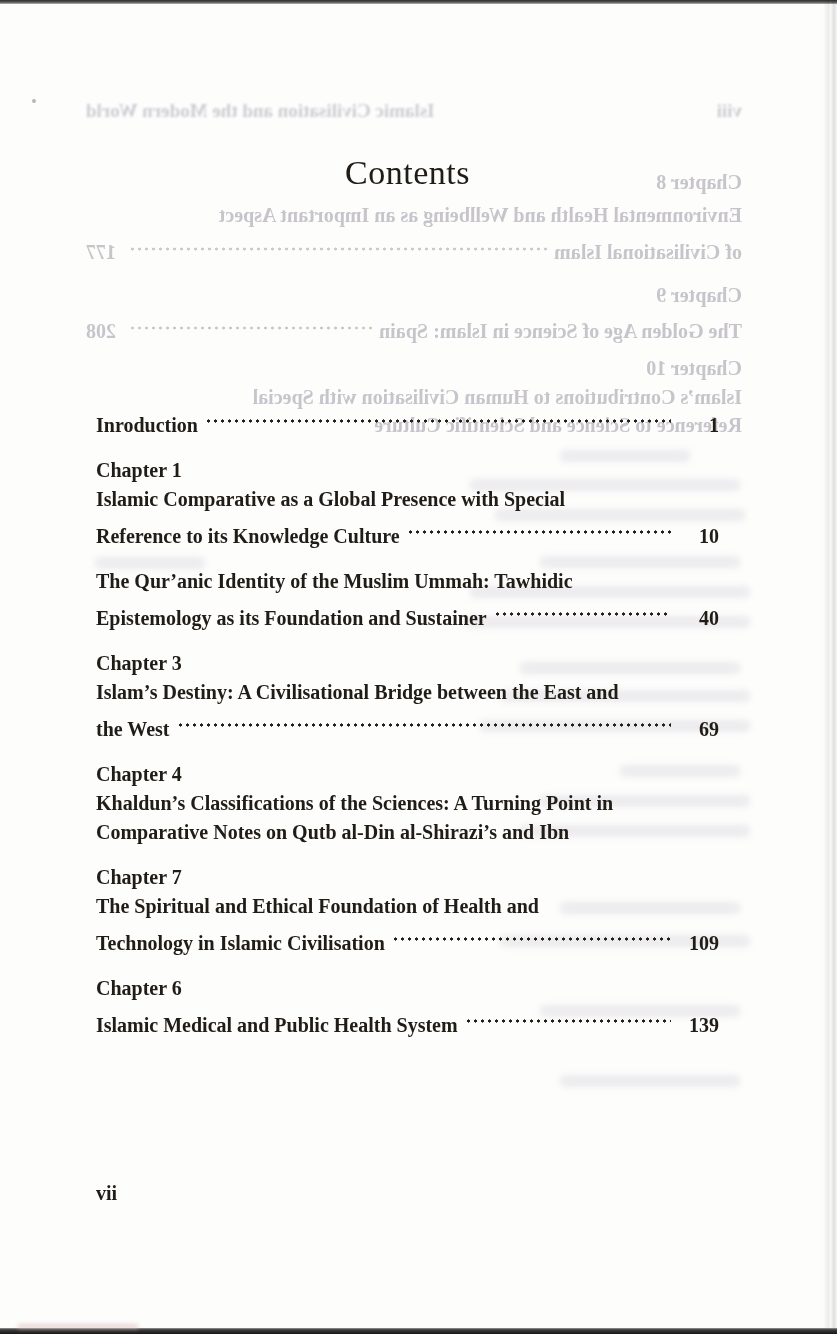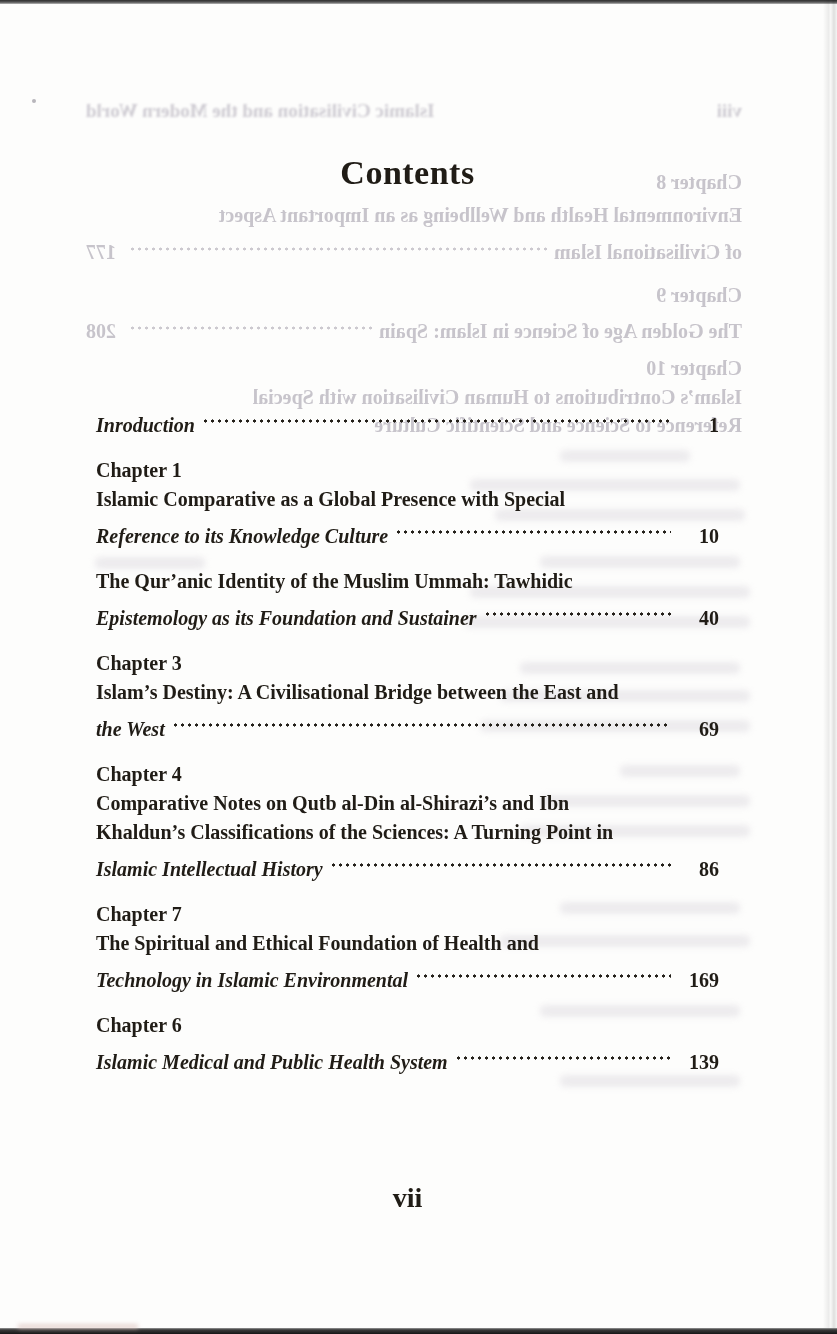--- a/index.html
+++ b/index.html
@@ -20,34 +20,34 @@
     background:#d8b9b4; opacity:.55; filter:blur(2px); }
   .edge-right { position:absolute; top:0; bottom:0; right:0; width:14px;
     background:linear-gradient(90deg, rgba(0,0,0,0) 0%, rgba(0,0,0,0.07) 40%,
       rgba(0,0,0,0.02) 55%, rgba(0,0,0,0.12) 78%, rgba(0,0,0,0.03) 100%); }
   .speck { position:absolute; left:32px; top:99px; width:4px; height:4px;
     background:#9a97a0; border-radius:50%; opacity:.7; }
 
   
   .title {
     position:absolute; top:154px; left:96px; width:623px;
-    text-align:center; font-size:34px; font-weight:bold; letter-spacing:.5px;
+    text-align:center; font-size:34px; font-weight:normal; letter-spacing:.5px;
   }
   #toc { position:absolute; top:403px; left:96px; width:623px;
     font-size:20px; font-weight:bold; line-height:29px; }
   .toc-entry { margin-bottom:16px; }
   .toc-line, .toc-label { white-space:nowrap; }
   .toc-row { display:flex; align-items:baseline; }
-  .toc-row .t { white-space:nowrap; flex:0 0 auto;font-style:italic; }
+  .toc-row .t { white-space:nowrap; flex:0 0 auto; }
   .leader { flex:1 1 auto; height:29px; margin:0 4px 0 7px; min-width:24px;
     background-image:radial-gradient(circle, #24201a 1.4px, rgba(0,0,0,0) 1.8px);
     background-size:7px 8px; background-position:0 14px; background-repeat:repeat-x; }
   .toc-page { flex:0 0 auto; width:44px; text-align:right; }
   .folio { position:absolute; top:1182px; left:96px; width:623px;
-    text-align:center; font-size:28px; font-weight:bold; }
+    font-size:20px; font-weight:bold; }
 
   
   .bleed-line {
     position:absolute; left:86px; right:95px;
     transform:scaleX(-1); color:#c7c4cb; filter:blur(0.7px);
     font-weight:bold; font-size:20px; line-height:28px;
     display:flex; align-items:baseline;
   }
   .bleed-line .t { white-space:nowrap; flex:0 0 auto; }
   .bleed-leader { flex:1 1 auto; height:28px; margin:0 5px; min-width:20px;
@@ -150,35 +150,30 @@
         <div class="toc-label">Chapter 3</div>
         <div class="toc-line">Islam’s Destiny: A Civilisational Bridge between the East and</div>
         <div class="toc-row">
           <span class="t">the West</span>
           <span class="leader"></span>
           <span class="toc-page">69</span>
         </div>
       </div>
       <div class="toc-entry">
         <div class="toc-label">Chapter 4</div>
+        <div class="toc-line">Khaldun’s Classifications of the Sciences: A Turning Point in</div>
         <div class="toc-line">Comparative Notes on Qutb al-Din al-Shirazi’s and Ibn</div>
-        <div class="toc-line">Khaldun’s Classifications of the Sciences: A Turning Point in</div>
-        <div class="toc-row">
-          <span class="t">Islamic Intellectual History</span>
-          <span class="leader"></span>
-          <span class="toc-page">86</span>
-        </div>
       </div>
       <div class="toc-entry">
         <div class="toc-label">Chapter 7</div>
         <div class="toc-line">The Spiritual and Ethical Foundation of Health and</div>
         <div class="toc-row">
-          <span class="t">Technology in Islamic Environmental</span>
+          <span class="t">Technology in Islamic Civilisation</span>
           <span class="leader"></span>
-          <span class="toc-page">169</span>
+          <span class="toc-page">109</span>
         </div>
       </div>
       <div class="toc-entry">
         <div class="toc-label">Chapter 6</div>
         <div class="toc-row">
           <span class="t">Islamic Medical and Public Health System</span>
           <span class="leader"></span>
           <span class="toc-page">139</span>
         </div>
       </div>

